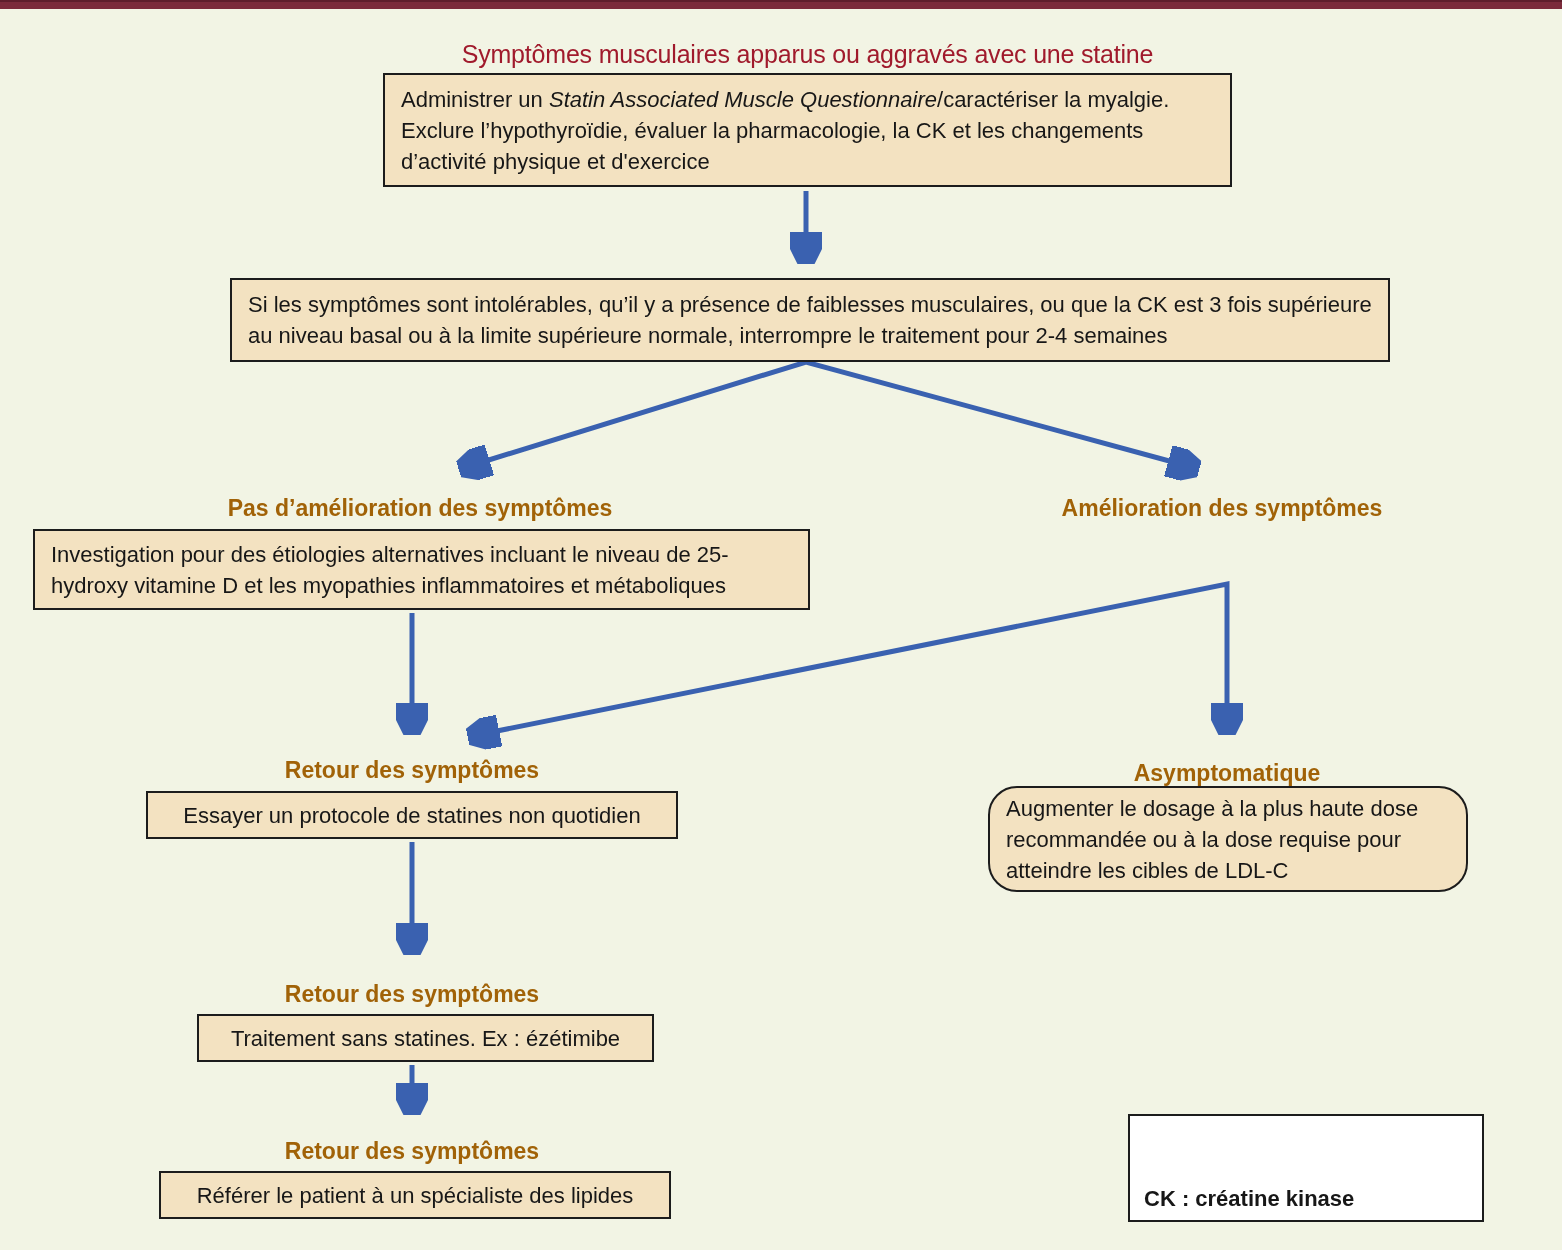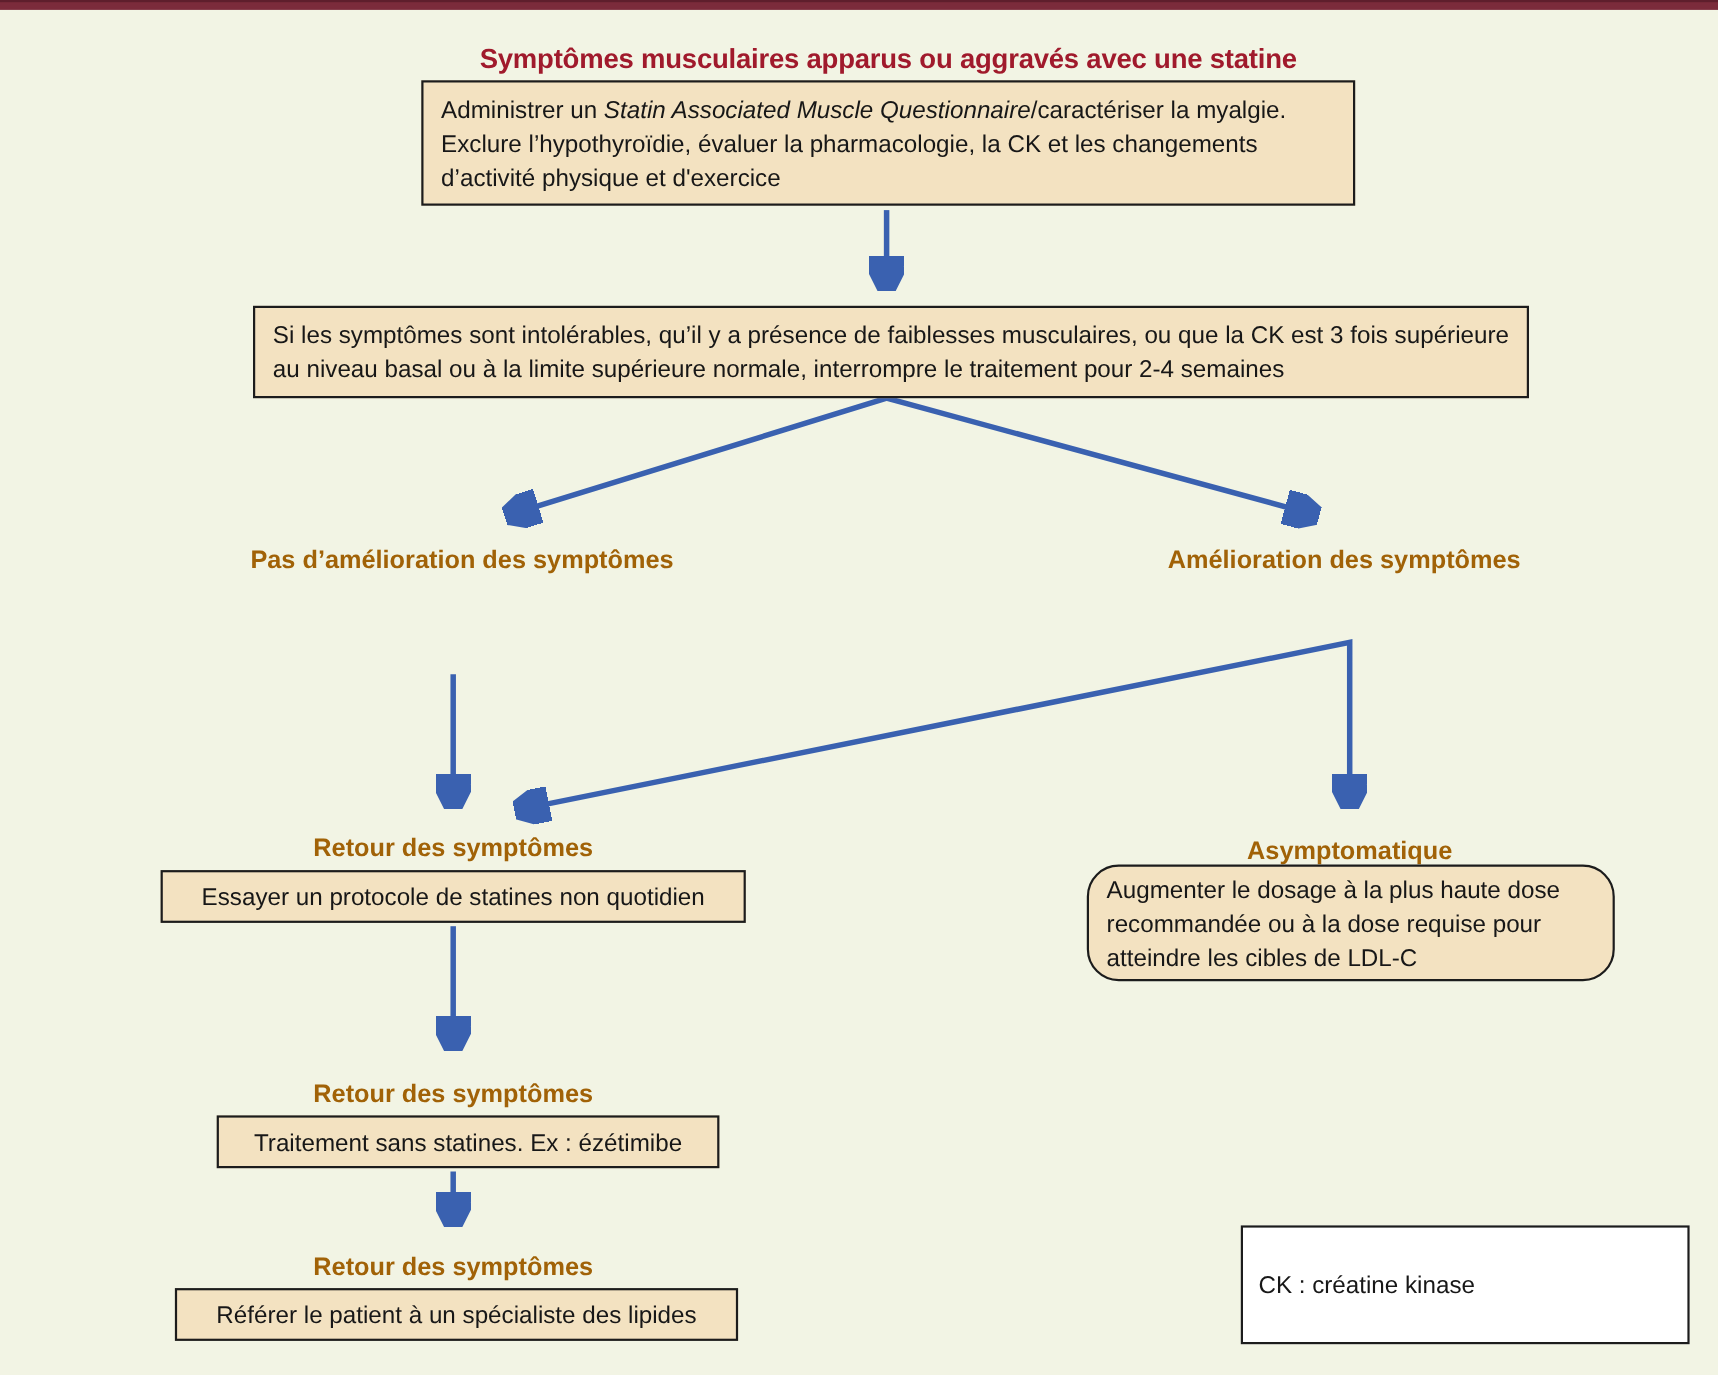--- a/index.html
+++ b/index.html
@@ -2,21 +2,21 @@
 <html lang="fr"><head>
 <meta charset="utf-8">
 <style>
   html,body{margin:0;padding:0;background:#f2f4e4;}
   #canvas{
     position:relative;width:1562px;height:1250px;background:#f2f4e4;
     font-family:"Liberation Sans","DejaVu Sans",sans-serif;color:#171717;overflow:hidden;
   }
   #topbar{position:absolute;left:0;top:0;width:1562px;height:9px;background:#7b2b3b;border-top:2px solid #5e1e2c;box-sizing:border-box;}
   .title{
-    position:absolute;text-align:center;color:#a01a2c;font-weight:bold;
+    position:absolute;text-align:center;color:#a01a2c;font-weight:normal;
     font-size:25px;letter-spacing:-0.2px;
   }
   #main-title{left:383px;top:40px;width:849px;}
   .lbl{
     position:absolute;text-align:center;color:#a16207;font-weight:bold;font-size:23px;
   }
   .box{
     position:absolute;background:#f3e2c1;border:2px solid #1c1c1c;box-sizing:border-box;
     font-size:22px;line-height:31px;display:flex;flex-direction:column;justify-content:center;
   }
@@ -30,23 +30,23 @@
   #box-increase {left:988px; top:786px; width:480px;  height:106px;border-radius:29px;}
   #box-nonstatin{left:181px; top:1014px;width:457px;  height:48px;margin-left:16px;}
   #box-refer    {left:159px; top:1171px;width:512px;  height:48px;}
   #lbl-noimprove {left:120px; top:495px; width:600px;}
   #lbl-improve   {left:922px; top:495px; width:600px;}
   #lbl-return1   {left:112px; top:757px; width:600px;}
   #lbl-asympt    {left:927px; top:760px; width:600px;}
   #lbl-return2   {left:112px; top:981px; width:600px;}
   #lbl-return3   {left:112px; top:1138px;width:600px;}
   #legend{
-    position:absolute;left:1128px;top:1114px;width:408px;height:108px;box-sizing:border-box;
+    position:absolute;left:1128px;top:1114px;width:356px;height:108px;box-sizing:border-box;
     background:#ffffff;border:2px solid #1c1c1c;padding:6px 14px;font-size:22px;line-height:30px;
-    display:flex;flex-direction:column;justify-content:center;
+    display:flex;flex-direction:column;justify-content:flex-end;font-weight:bold;
   }
   .em{font-style:italic;}
   #arrow-layer{position:absolute;left:0;top:0;width:1562px;height:1250px;pointer-events:none;}
   #arrow-layer path{stroke:#3a61b0;stroke-width:5;fill:none;}
 </style>
 </head>
 <body>
 
 <div id="canvas">
 
@@ -70,20 +70,23 @@
 
   <div id="box-assess" class="box left">
     <div><span>Administrer un </span><span class="em">Statin Associated Muscle Questionnaire</span><span>/caractériser la myalgie. Exclure l’hypothyroïdie, évaluer la pharmacologie, la CK et les changements d’activité physique et d'exercice</span></div>
   </div>
 
   <div id="box-interrupt" class="box left">
     <div>Si les symptômes sont intolérables, qu’il y a présence de faiblesses musculaires, ou que la CK est 3 fois supérieure au niveau basal ou à la limite supérieure normale, interrompre le traitement pour 2-4 semaines</div>
   </div>
 
   <div id="lbl-noimprove" class="lbl">Pas d’amélioration des symptômes</div>
+  <div id="box-invest" class="box left">
+    <div>Investigation pour des étiologies alternatives incluant le niveau de 25-hydroxy vitamine D et les myopathies inflammatoires et métaboliques</div>
+  </div>
 
   <div id="lbl-improve" class="lbl">Amélioration des symptômes</div>
 
   <div id="lbl-return1" class="lbl">Retour des symptômes</div>
   <div id="box-nondaily" class="box center">
     <div>Essayer un protocole de statines non quotidien</div>
   </div>
 
   <div id="lbl-asympt" class="lbl">Asymptomatique</div>
   <div id="box-increase" class="box left">

